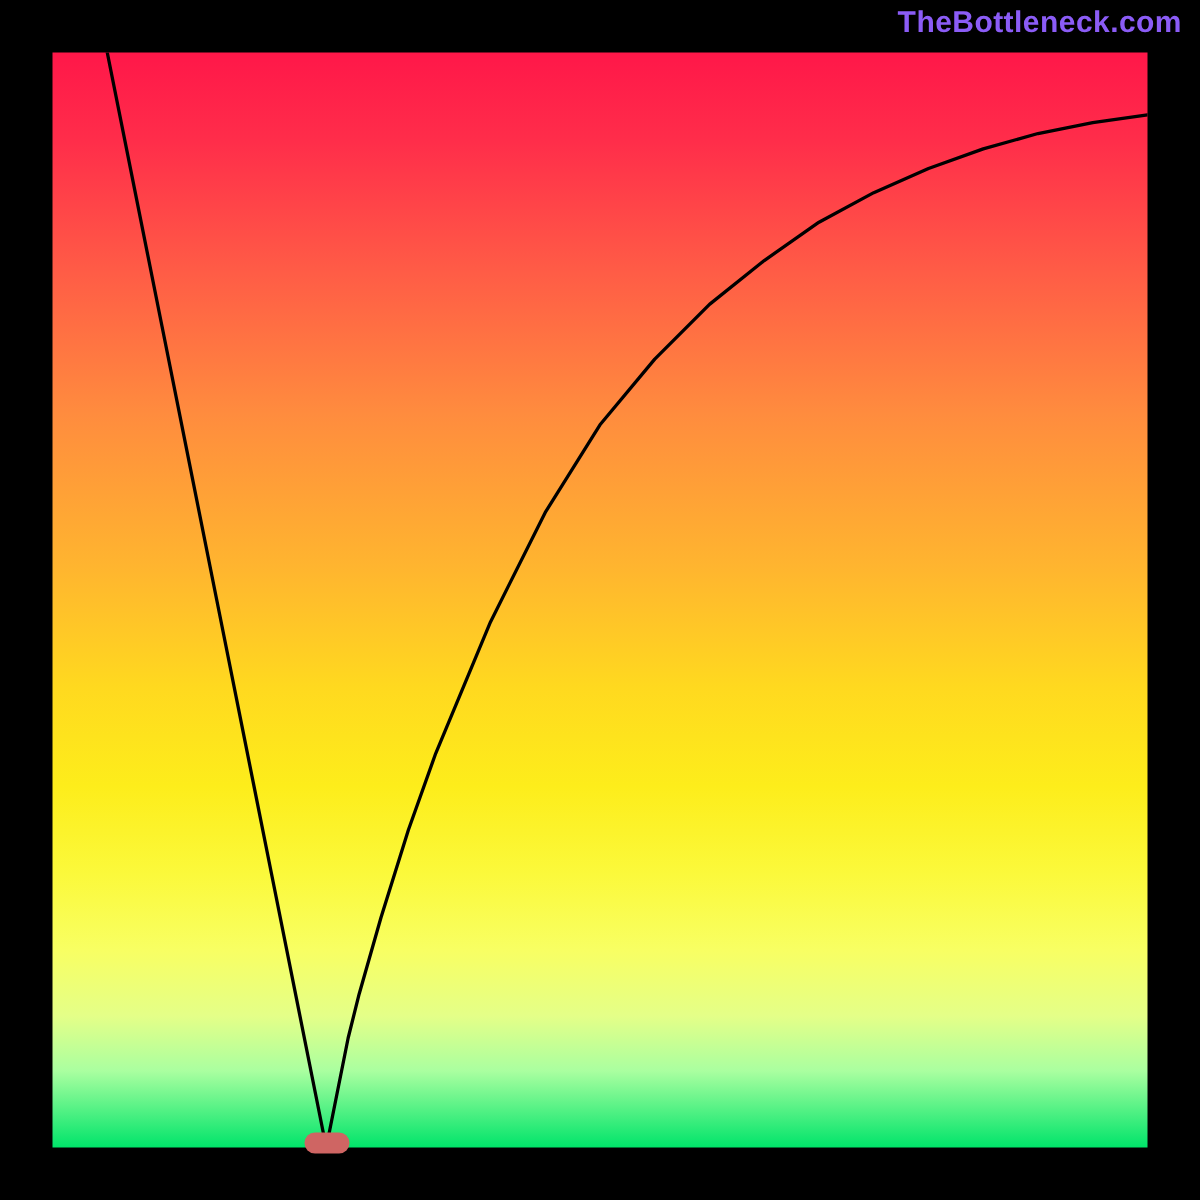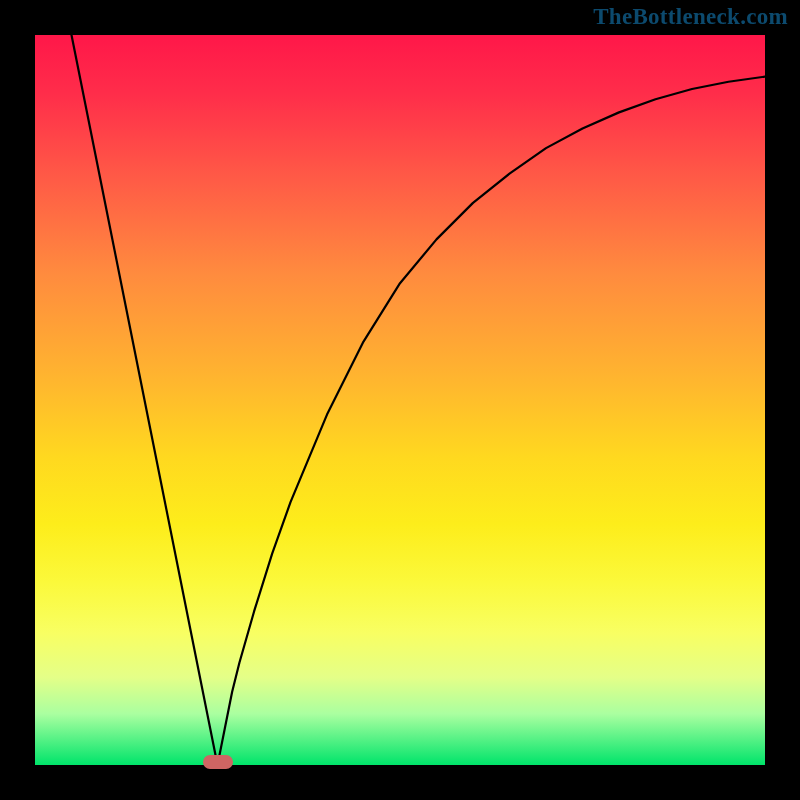--- a/index.html
+++ b/index.html
@@ -39,24 +39,24 @@
       #f8ff63 82%,
       #e4ff88 88%,
       #aaffa0 93%,
       #00e46a 100%
     );
   }
   .watermark {
     position: absolute;
     top: 4px;
     right: 12px;
-    font-family: Liberation Serif, serif;
-    font-size: 23px;
+    font-family: Liberation Sans, sans-serif;
+    font-size: 20px;
     font-weight: 600;
-    color: #0c4a6e;
+    color: #8b5cf6;
     letter-spacing: 0.3px;
   }
   svg.curve {
     position: absolute;
     inset: 0;
   }
   .marker {
     position: absolute;
     width: 30px;
     height: 14px;

